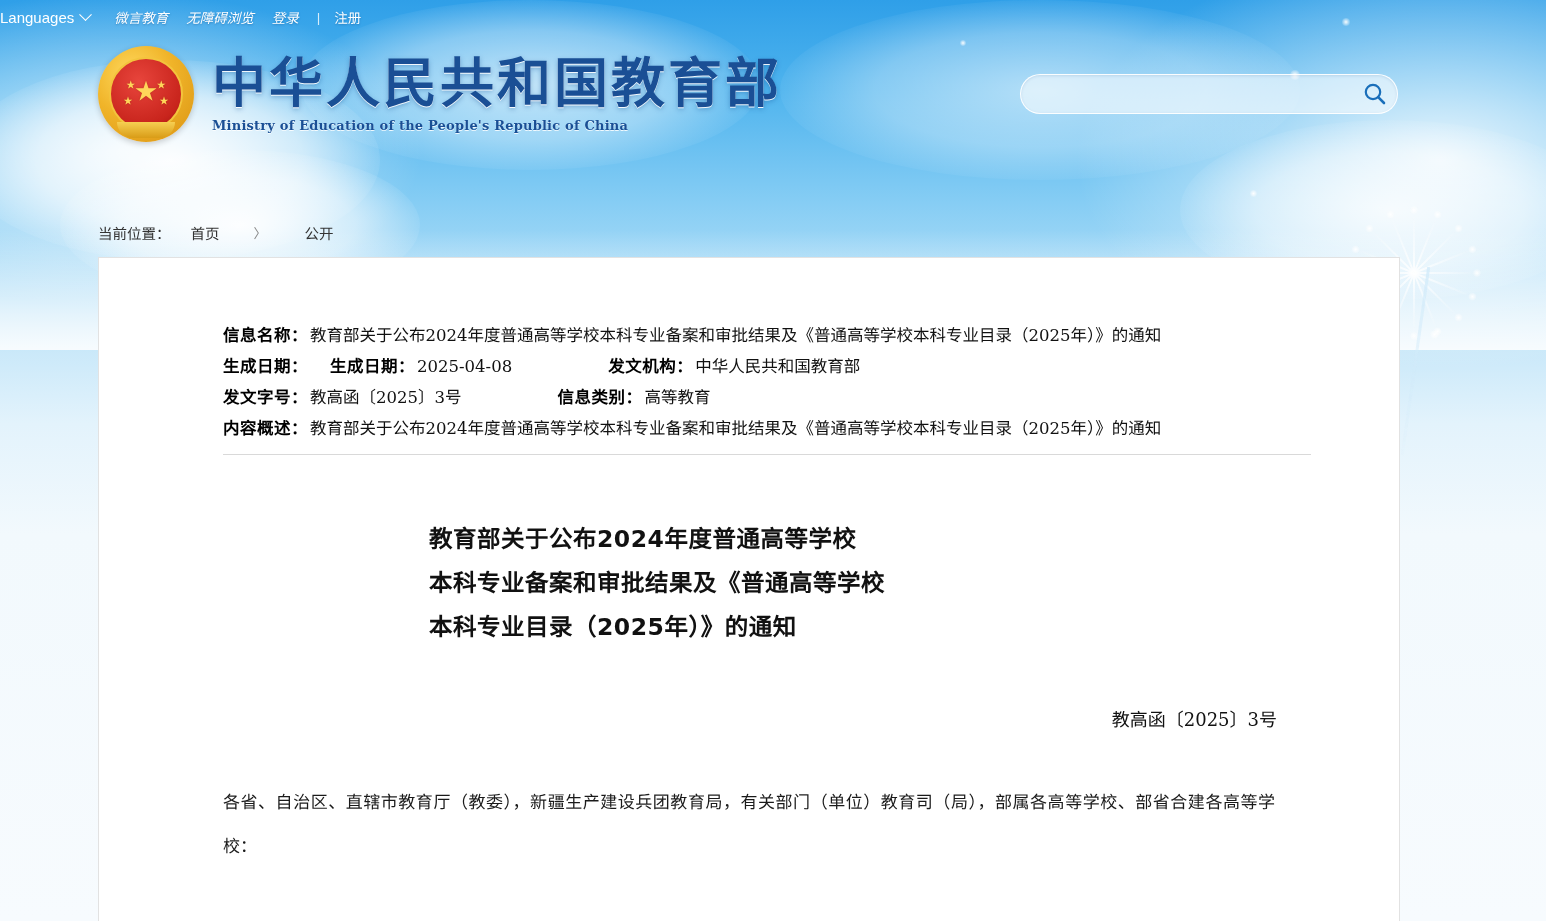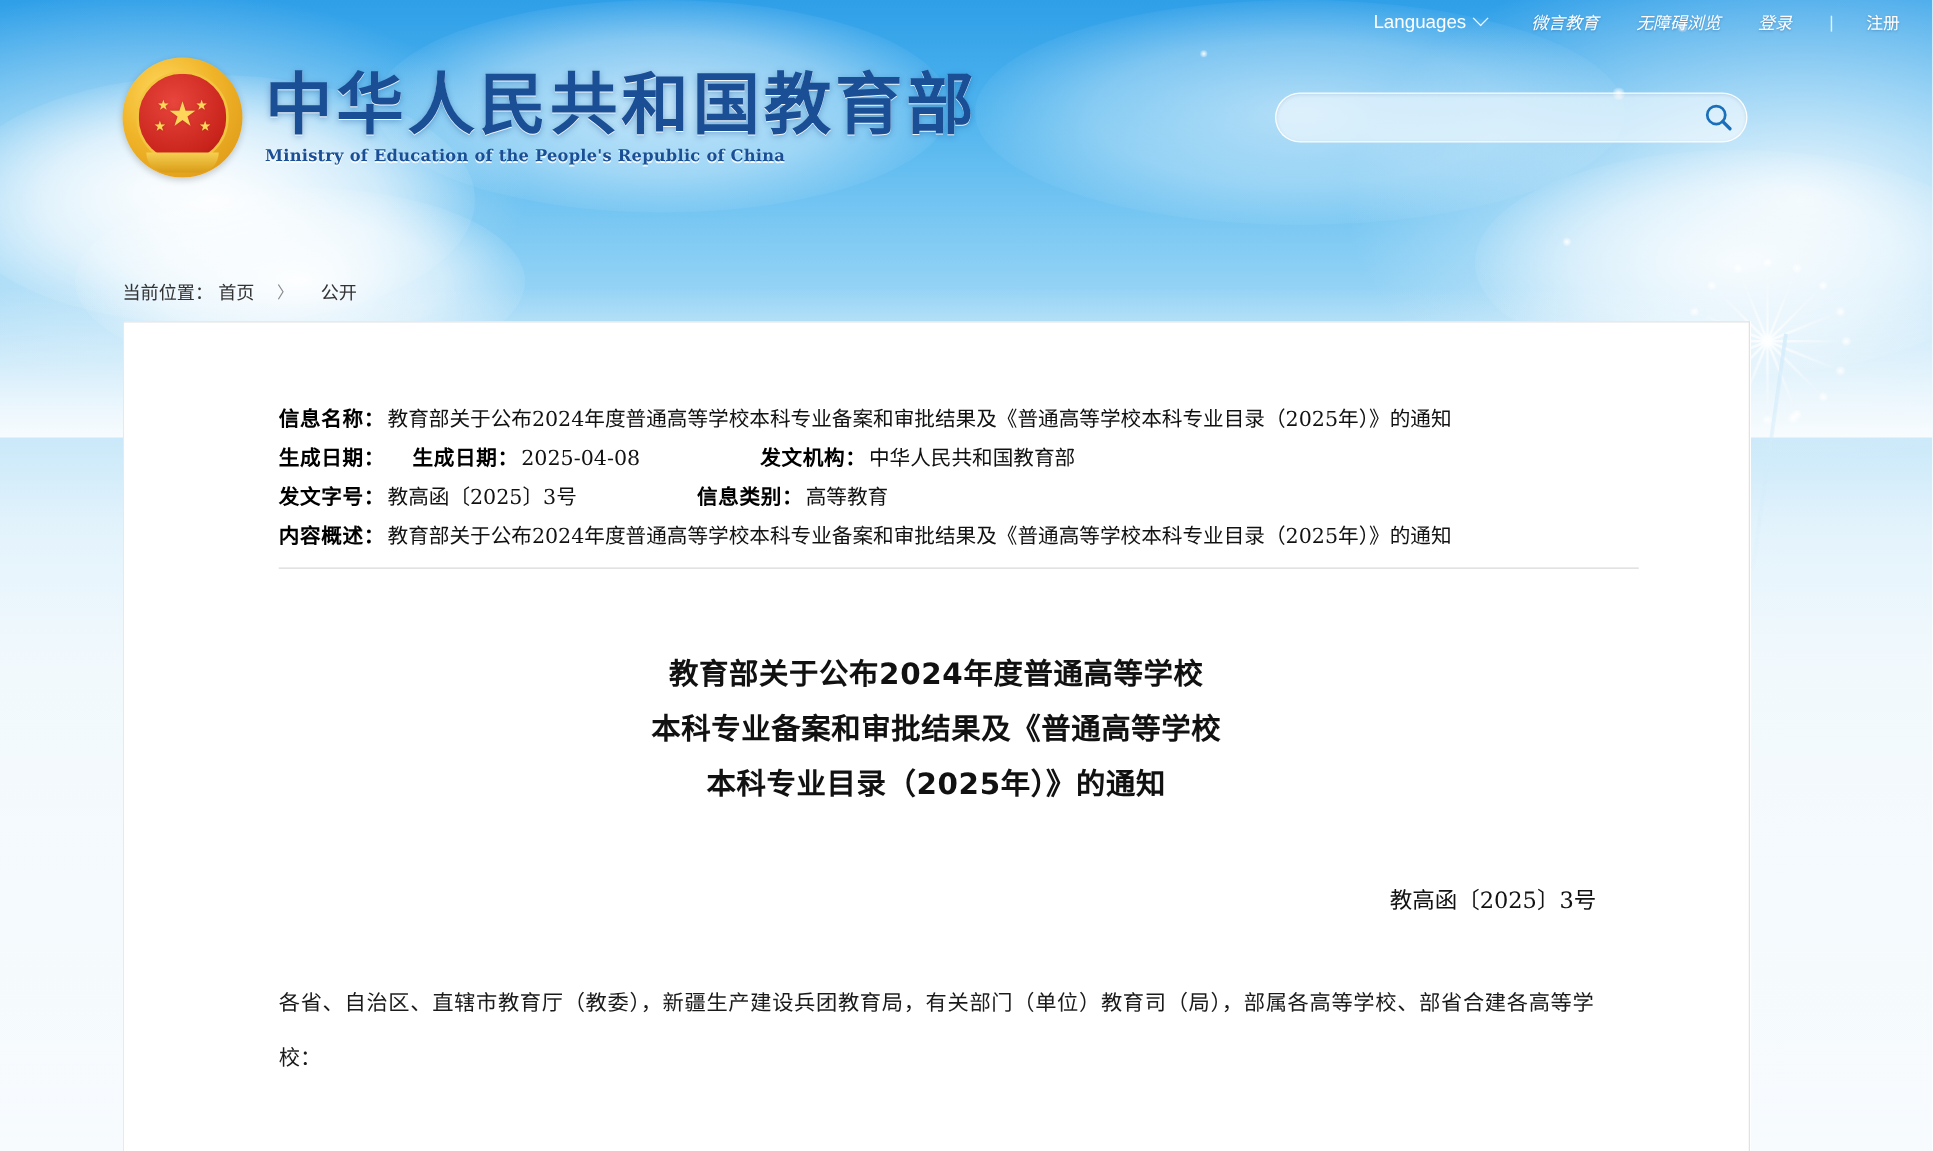--- a/index.html
+++ b/index.html
@@ -56,22 +56,22 @@
   }
   .floater {
     position: absolute; width: 10px; height: 10px; border-radius: 50%;
     background: radial-gradient(circle, rgba(255,255,255,0.95) 0%, rgba(255,255,255,0.2) 65%, rgba(255,255,255,0) 100%);
     pointer-events: none;
   }
 
   
   .topbar {
     position: absolute; top: 0; left: 0; right: 0; height: 34px;
-    display: flex; align-items: center; justify-content: flex-end;
-    padding-right: 26px; gap: 12px;
+    display: flex; align-items: center; 
+    padding-right: 26px; gap: 0;
     font-size: 13.5px; color: #ffffff;
     z-index: 20;
   }
   .topbar a, .topbar span.link {
     color: #ffffff; text-decoration: none; white-space: nowrap;
     text-shadow: 0 1px 2px rgba(0,60,120,.35);
   }
   .topbar .lang { display: flex; align-items: center; gap: 7px; font-size: 15px; margin-right: 24px; }
   .chev { width: 9px; height: 9px; border-right: 1.6px solid #fff; border-bottom: 1.6px solid #fff;
           transform: rotate(45deg) translate(-2px,-2px); display: inline-block; }
@@ -142,21 +142,21 @@
   .search .btn {
     width: 44px; height: 38px; display: flex; align-items: center; justify-content: center;
     cursor: pointer;
   }
   .search .btn svg { display: block; }
 
   
   .breadcrumb {
     position: absolute; left: 98px; top: 222px;
     font-size: 14.5px; color: #2b2b2b;
-    display: flex; align-items: center; gap: 0; z-index: 12;
+    display: flex; align-items: center; gap: 16px; z-index: 12;
   }
   .breadcrumb .lbl { color: #333; }
   .breadcrumb a { color: #333; text-decoration: none; margin-left: 4px; }
   .breadcrumb .arrow { margin: 0 18px; color: #8a8a8a; font-size: 13px; }
 
   
   .card {
     position: absolute; left: 98px; top: 257px;
     width: 1302px; height: 664px;
     background: #ffffff;
@@ -176,21 +176,21 @@
   .meta .row { display: flex; align-items: baseline; flex-wrap: nowrap; }
   .meta .k { color: #000; font-weight: 700; white-space: nowrap; letter-spacing: .5px; }
   .meta .v { color: #111; margin-left: 2px; white-space: nowrap; font-weight: 400; }
   .meta .gap-1 { margin-left: 22px; }
   .meta .gap-2 { margin-left: 96px; }
   .meta .divider { border-bottom: 1px solid #d9d9d9; margin-top: 10px; }
 
   
   .doc-title {
     margin: 62px auto 0;
-    width: 640px; text-align: center;
+    width: 640px; 
     font-family: "DejaVu Sans", "Liberation Sans", sans-serif;
     font-weight: 700; font-size: 23.5px; color: #111;
     line-height: 44px; letter-spacing: .5px;
   }
 
   .doc-number {
     margin-top: 56px; padding-right: 122px;
     text-align: right;
     font-family: "DejaVu Serif", "Liberation Serif", serif;
     font-size: 18px; color: #111;

